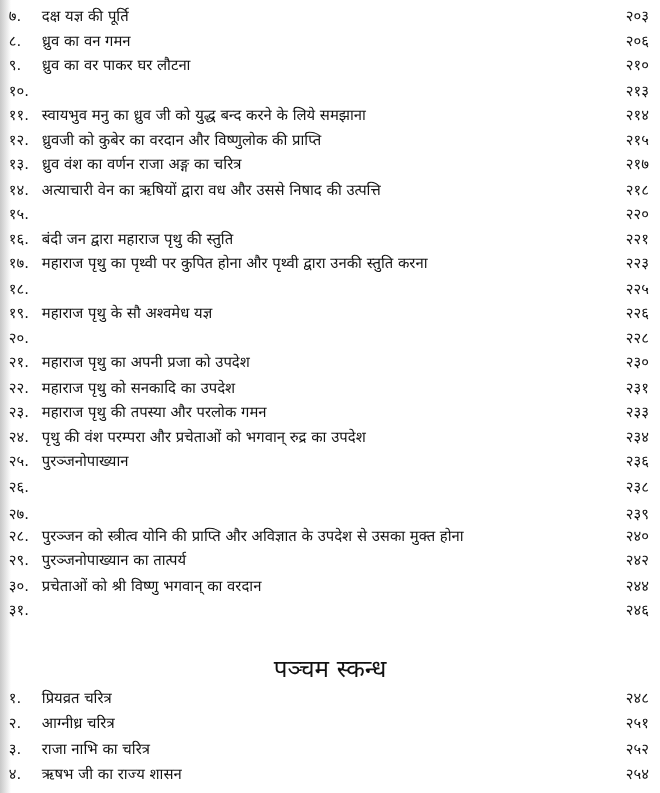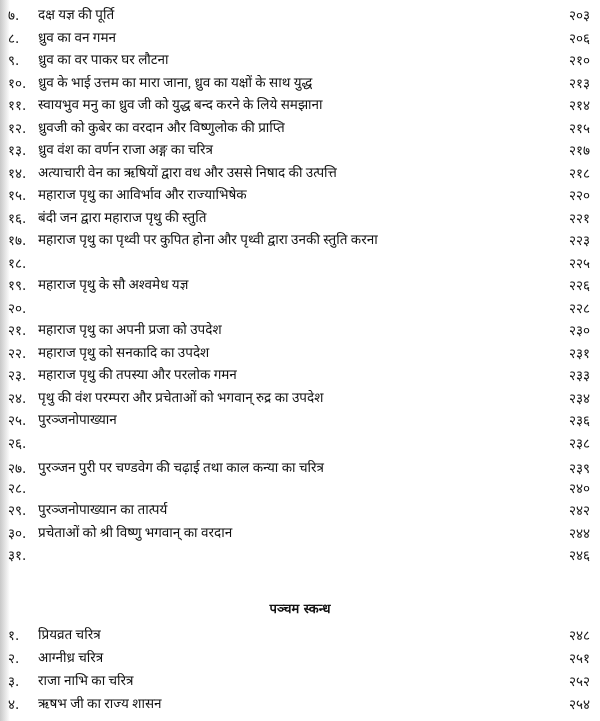--- a/index.html
+++ b/index.html
@@ -13,25 +13,25 @@
   .shadow {
     position: absolute; left: 0; top: 0; width: 10px; height: 721px;
     background: linear-gradient(to right, #c8c8c8, #ffffff);
   }
   .toc { position: absolute; left: 0; top: 0; width: 600px; }
   .row {
     position: absolute; left: 0; width: 600px; height: 22px;
     font-size: 13.5px; line-height: 22px; white-space: nowrap;
   }
   .num { position: absolute; left: 8px; width: 40px; }
-  .title { position: absolute; left: 38px; font-family: Liberation Serif, serif; }
+  .title { position: absolute; left: 38px; }
   .page { position: absolute; right: 10px; text-align: right; }
   .section-heading {
     position: absolute; left: 0; width: 600px; top: 597px;
-    text-align: center; font-size: 13px; font-weight: bold; line-height: 24px;
+    text-align: center; font-size: 22px; font-weight: normal; line-height: 24px;
   }
 </style>
 </head>
 <body>
 
 <div class="shadow"></div>
 
 <div class="toc">
   <div class="row" style="top:4px">
       <span class="num">७.</span>
@@ -43,21 +43,20 @@
       <span class="title">ध्रुव का वन गमन</span>
       <span class="page">२०६</span>
     </div>
   <div class="row" style="top:49px">
       <span class="num">९.</span>
       <span class="title">ध्रुव का वर पाकर घर लौटना</span>
       <span class="page">२१०</span>
     </div>
   <div class="row" style="top:71.5px">
       <span class="num">१०.</span>
-      <span class="title">ध्रुव के भाई उत्तम का मारा जाना, ध्रुव का यक्षों के साथ युद्ध</span>
       <span class="page">२१३</span>
     </div>
   <div class="row" style="top:94px">
       <span class="num">११.</span>
       <span class="title">स्वायभुव मनु का ध्रुव जी को युद्ध बन्द करने के लिये समझाना</span>
       <span class="page">२१४</span>
     </div>
   <div class="row" style="top:116.5px">
       <span class="num">१२.</span>
       <span class="title">ध्रुवजी को कुबेर का वरदान और विष्णुलोक की प्राप्ति</span>
@@ -68,21 +67,20 @@
       <span class="title">ध्रुव वंश का वर्णन राजा अङ्ग का चरित्र</span>
       <span class="page">२१७</span>
     </div>
   <div class="row" style="top:161.5px">
       <span class="num">१४.</span>
       <span class="title">अत्याचारी वेन का ऋषियों द्वारा वध और उससे निषाद की उत्पत्ति</span>
       <span class="page">२१८</span>
     </div>
   <div class="row" style="top:184px">
       <span class="num">१५.</span>
-      <span class="title">महाराज पृथु का आविर्भाव और राज्याभिषेक</span>
       <span class="page">२२०</span>
     </div>
   <div class="row" style="top:206.5px">
       <span class="num">१६.</span>
       <span class="title">बंदी जन द्वारा महाराज पृथु की स्तुति</span>
       <span class="page">२२१</span>
     </div>
   <div class="row" style="top:229px">
       <span class="num">१७.</span>
       <span class="title">महाराज पृथु का पृथ्वी पर कुपित होना और पृथ्वी द्वारा उनकी स्तुति करना</span>
@@ -125,25 +123,25 @@
       <span class="num">२५.</span>
       <span class="title">पुरञ्जनोपाख्यान</span>
       <span class="page">२३६</span>
     </div>
   <div class="row" style="top:431.5px">
       <span class="num">२६.</span>
       <span class="page">२३८</span>
     </div>
   <div class="row" style="top:457px">
       <span class="num">२७.</span>
-      <span class="title">पुरञ्जन पुरी पर चण्डवेग की चढ़ाई तथा काल कन्या का चरित्र</span>
       <span class="page">२३९</span>
     </div>
   <div class="row" style="top:476.5px">
       <span class="num">२८.</span>
+      <span class="title">पुरञ्जन को स्त्रीत्व योनि की प्राप्ति और अविज्ञात के उपदेश से उसका मुक्त होना</span>
       <span class="page">२४०</span>
     </div>
   <div class="row" style="top:499px">
       <span class="num">२९.</span>
       <span class="title">पुरञ्जनोपाख्यान का तात्पर्य</span>
       <span class="page">२४२</span>
     </div>
   <div class="row" style="top:521.5px">
       <span class="num">३०.</span>
       <span class="title">प्रचेताओं को श्री विष्णु भगवान् का वरदान</span>

